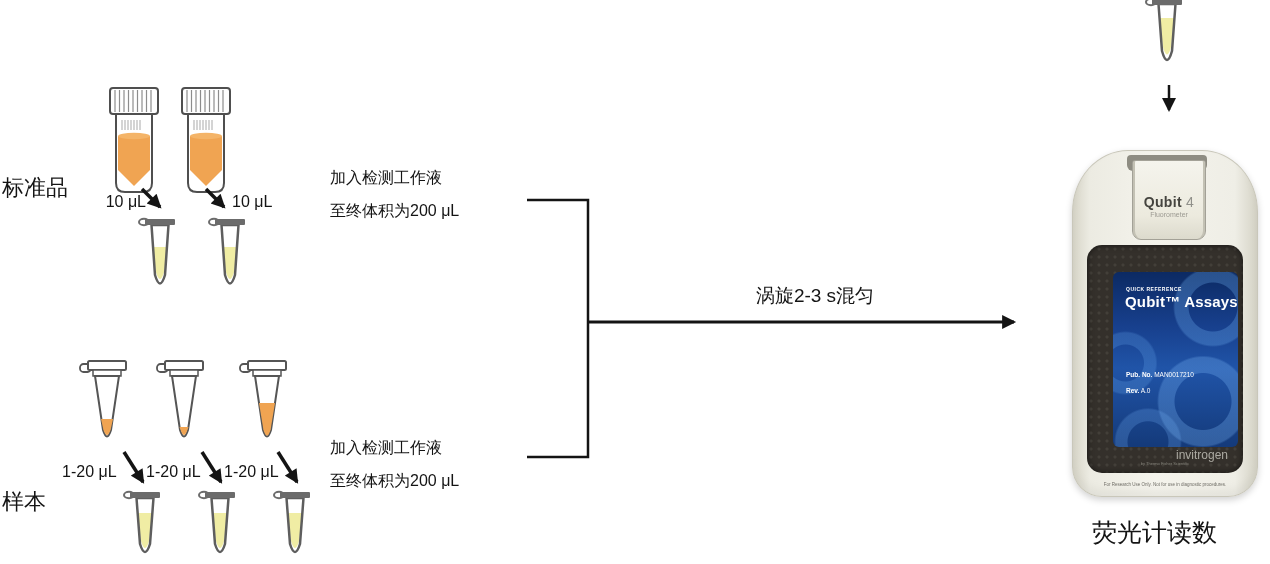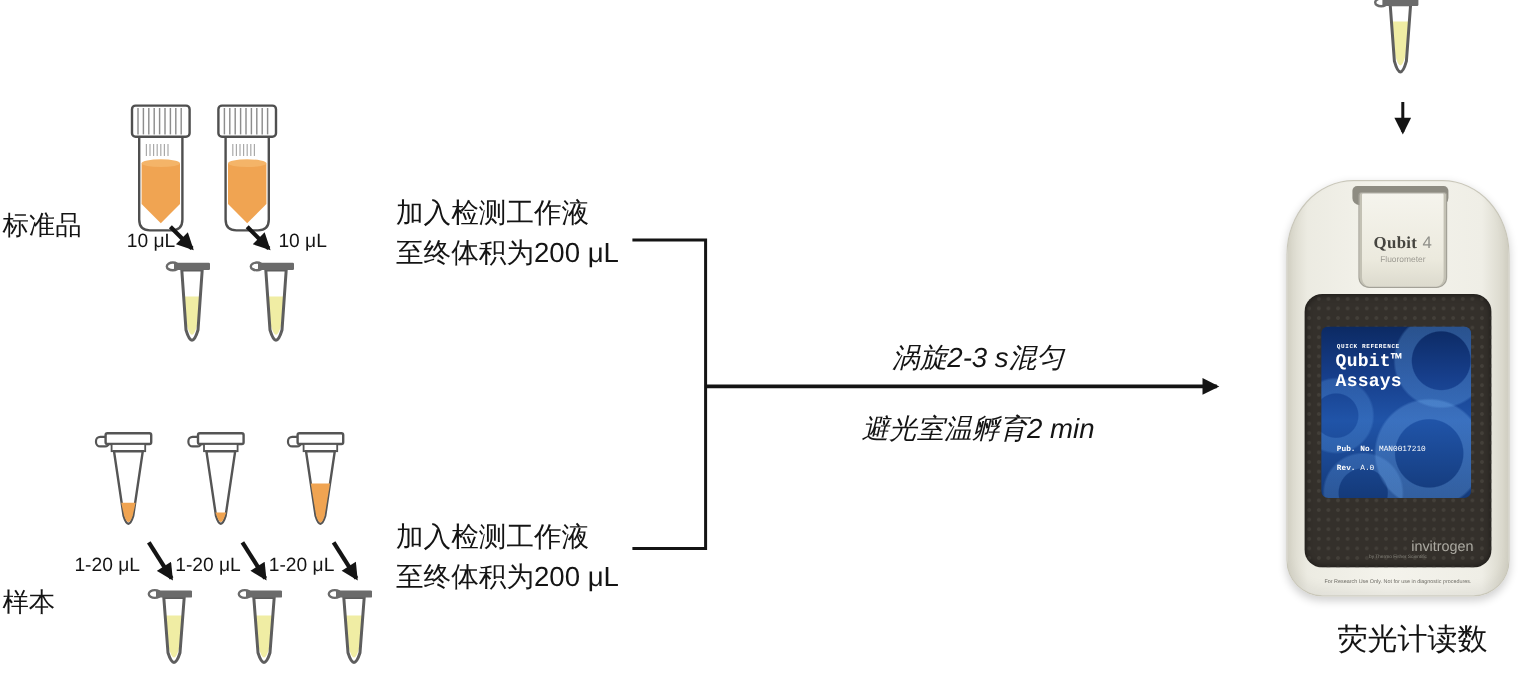--- a/index.html
+++ b/index.html
@@ -4,23 +4,23 @@
 <style>
   html,body{margin:0;padding:0;background:#fff;}
   #canvas{
     position:relative;width:1270px;height:564px;background:#ffffff;overflow:hidden;
     font-family:"Liberation Sans","DejaVu Sans",sans-serif;color:#141414;
   }
   #gfx{position:absolute;left:0;top:0;width:1270px;height:564px;}
   .txt{position:absolute;white-space:nowrap;}
   .cn-label{font-size:22px;}
   .vol{font-size:16px;}
-  .step{font-size:23px;line-height:33px;}
-  .mid{font-size:23px;text-align:center;width:346px;left:642px;font-style:italic;}
-  .readout{font-size:25px;text-align:center;width:170px;left:1092px;top:516px;}
+  .step{font-size:16px;line-height:33px;}
+  .mid{font-size:19px;text-align:center;width:346px;left:642px;}
+  .readout{font-size:25px;width:170px;left:1092px;top:516px;}
 
   
   .device{
     position:absolute;left:1072px;top:150px;width:184px;height:345px;
     background:linear-gradient(90deg,#d7d5c8 0,#ecebe2 9%,#f4f3ec 45%,#efeee6 88%,#d5d3c6 100%);
     border:1px solid #c9c7ba;
     border-radius:56px 56px 30px 30px / 62px 62px 30px 30px;
     box-shadow:0 3px 7px rgba(0,0,0,.18), inset 0 -6px 10px rgba(0,0,0,.05);
   }
   .lid-recess{
@@ -28,39 +28,39 @@
     background:#8e8c82;border-radius:4px 4px 6px 6px;
   }
   .lid{
     position:absolute;left:59px;top:9px;width:72px;height:78px;
     background:linear-gradient(180deg,#f5f4ed 0,#eceade 70%,#dcdacd 100%);
     border:1px solid #a3a197;border-radius:3px 3px 9px 9px;
     box-shadow:inset 3px 0 0 -1px #c3c1b4, inset -3px 0 0 -1px #c3c1b4;
     text-align:center;
   }
   .lid-model{margin-top:33px;font-size:14px;letter-spacing:.3px;}
-  .lid-model .nm{font-weight:bold;color:#45443f;font-family:Liberation Serif, serif;}
+  .lid-model .nm{font-weight:bold;color:#45443f;}
   .lid-model .num{color:#90908a;}
   .lid-sub{font-size:7px;color:#9c9a92;margin-top:1px;}
   .panel{
     position:absolute;left:14px;top:94px;width:156px;height:228px;
     background-color:#34302b;
     background-image:radial-gradient(circle at 4px 4px,#433f39 1.2px,transparent 1.9px);
     background-size:8px 8px;
     border-radius:15px;box-shadow:inset 0 0 6px rgba(0,0,0,.6);
   }
   .screen{
-    position:absolute;left:14px;top:27px;width:125px;height:143px;border-radius:6px;
+    position:absolute;left:26px;top:27px;width:125px;height:175px;border-radius:6px;
     background:
       radial-gradient(circle at 80% 20%, rgba(110,175,240,0) 24px, rgba(110,175,240,.30) 25px, rgba(110,175,240,.30) 38px, rgba(110,175,240,0) 40px),
       radial-gradient(circle at 10% 52%, rgba(100,165,235,0) 18px, rgba(100,165,235,.26) 19px, rgba(100,165,235,.26) 30px, rgba(100,165,235,0) 32px),
       radial-gradient(circle at 72% 74%, rgba(120,180,245,0) 28px, rgba(120,180,245,.30) 29px, rgba(120,180,245,.30) 44px, rgba(120,180,245,0) 46px),
       radial-gradient(circle at 28% 97%, rgba(110,170,240,0) 20px, rgba(110,170,240,.26) 21px, rgba(110,170,240,.26) 32px, rgba(110,170,240,0) 34px),
       linear-gradient(180deg,#0c2a63 0%,#173f8c 30%,#2054a8 55%,#143a7a 100%);
-    color:#fff;overflow:hidden;font-family:Liberation Mono, monospace;
+    color:#fff;overflow:hidden;
   }
   .scr-eyebrow{position:absolute;left:13px;top:14px;font-size:5px;font-weight:bold;letter-spacing:.5px;}
   .scr-title{position:absolute;left:12px;top:21px;font-size:15px;font-weight:bold;letter-spacing:.2px;}
   .scr-pub{position:absolute;left:13px;top:99px;font-size:6.5px;}
   .scr-rev{position:absolute;left:13px;top:115px;font-size:6.5px;}
   .scr-pub b,.scr-rev b{font-weight:bold;}
   .brand{position:absolute;left:0;top:203px;width:100%;text-align:center;font-size:12px;color:#aba9a1;padding-left:37px;}
   .brand-sub{position:absolute;left:0;top:216px;width:100%;text-align:center;font-size:4px;color:#86847c;}
   .disclaimer{position:absolute;left:0;top:331px;width:100%;text-align:center;font-size:4.5px;color:#6f6d66;}
 </style>
@@ -215,21 +215,20 @@
   <div class="txt step" style="left:330px;top:161px;">
     <div>加入检测工作液</div>
     <div>至终体积为200 μL</div>
   </div>
   <div class="txt step" style="left:330px;top:431px;">
     <div>加入检测工作液</div>
     <div>至终体积为200 μL</div>
   </div>
 
   <div class="txt mid" style="top:283px;">涡旋2-3 s混匀</div>
-  <div class="txt mid" style="top:342px;">避光室温孵育2 min</div>
 
   <div class="device">
     <div class="lid-recess"></div>
     <div class="lid">
       <div class="lid-model"><span class="nm">Qubit</span> <span class="num">4</span></div>
       <div class="lid-sub">Fluorometer</div>
     </div>
     <div class="panel">
       <div class="screen">
         <div class="scr-eyebrow">QUICK REFERENCE</div>

